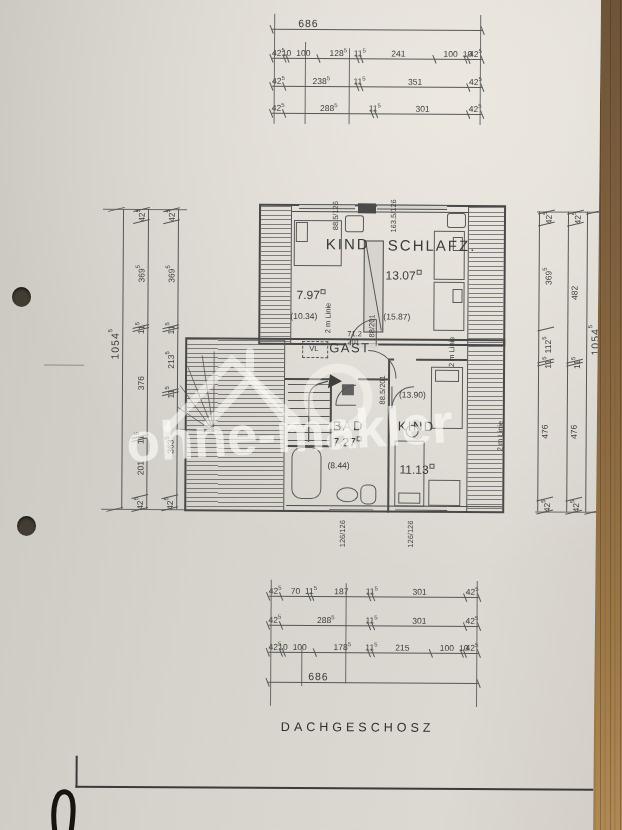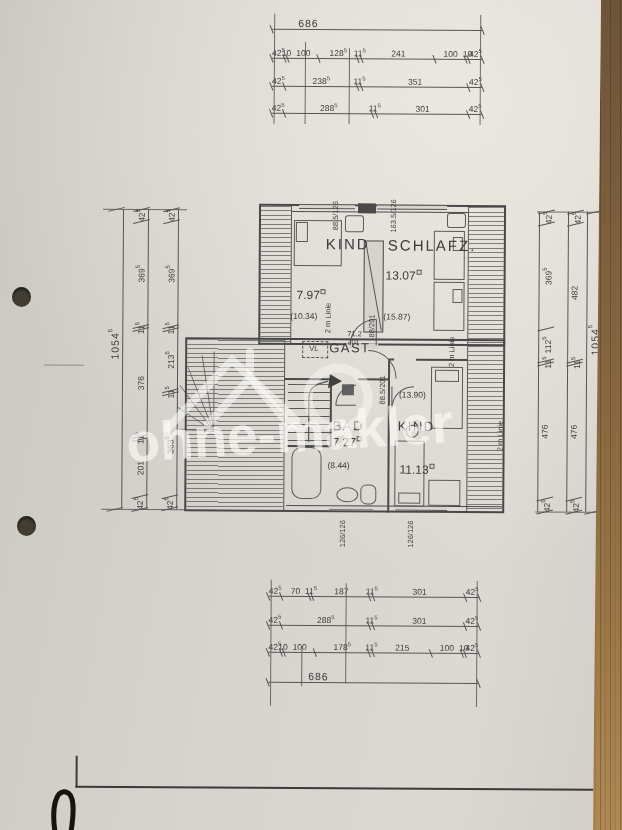--- a/index.html
+++ b/index.html
@@ -428,20 +428,21 @@
         <span class="ann tiny" style="left: 408px; top: 547px; transform: rotate(-90deg); transform-origin: 0px 0px;">126/126</span>
         <span class="ann tiny" style="left: 347px; top: 330px;">71.2</span>
         <span class="ann tiny" style="left: 347px; top: 338px;">201</span>
         <span class="ann tiny" style="left: 368px; top: 337px; transform: rotate(-90deg); transform-origin: 0px 0px;">88/201</span>
         <span class="ann tiny" style="left: 379px; top: 404px; transform: rotate(-90deg); transform-origin: 0px 0px;">88.5/201</span>
         <span class="ann tiny" style="left: 324px; top: 333px; transform: rotate(-90deg); transform-origin: 0px 0px;">2 m Linie</span>
         <span class="ann tiny" style="left: 448px; top: 366px; transform: rotate(-90deg); transform-origin: 0px 0px;">2 m Linie</span>
         <span class="ann tiny" style="left: 497px; top: 450px; transform: rotate(-90deg); transform-origin: 0px 0px;">2 m Linie</span>
       </div>
 
+  <div id="floor-caption">DACHGESCHOSZ</div>
   <div id="foldmark"></div>
   <div id="frame-bottom"></div>
   <div id="frame-left"></div>
 </div>
 
   <div id="watermark">
     <svg width="601" height="830" style="position:absolute;left:0;top:0;">
       <g stroke="rgba(252,251,246,0.55)" fill="none" stroke-linecap="round">
         <path d="M168,428 L232,360 L296,420" stroke-width="8"></path>
         <path d="M208,424 L250,378 L292,428" stroke-width="8"></path>

